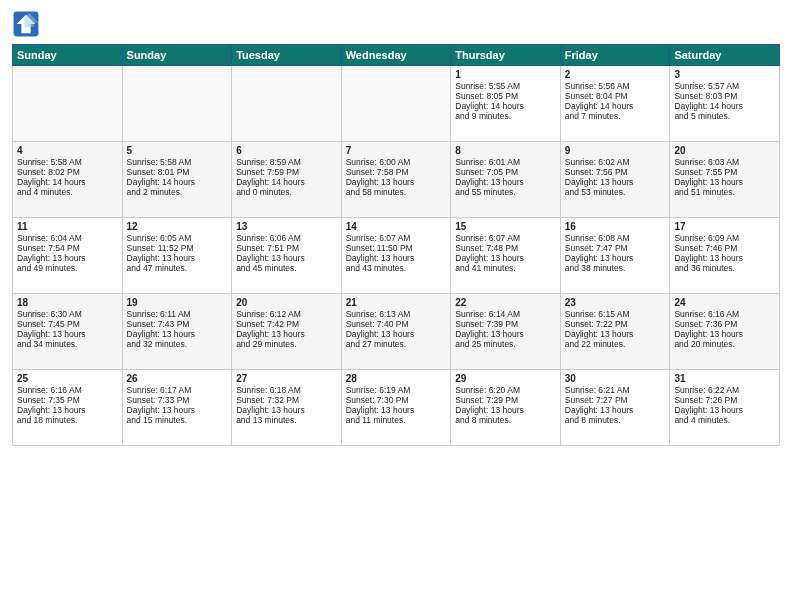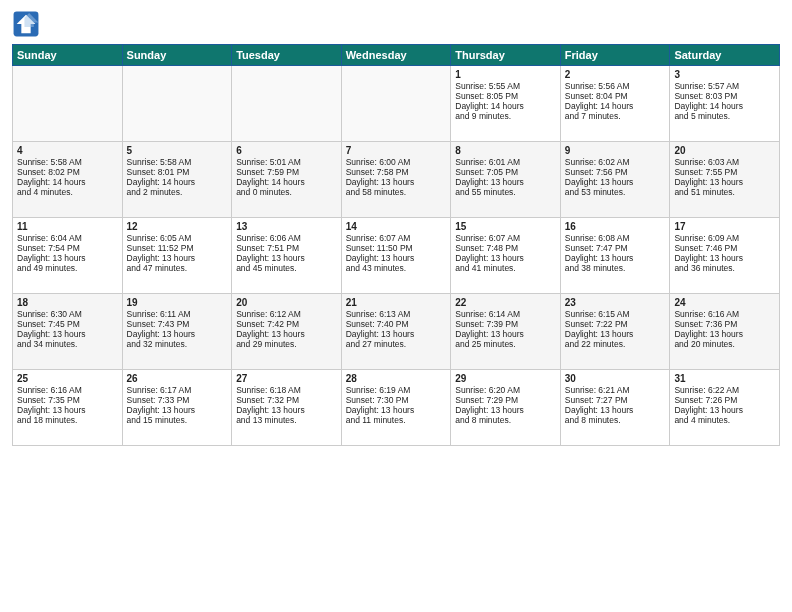--- a/index.html
+++ b/index.html
@@ -160,21 +160,21 @@
           </td>
           <td>
             <span class="day-num">5</span>
             <div>Sunrise: 5:58 AM</div>
             <div>Sunset: 8:01 PM</div>
             <div>Daylight: 14 hours</div>
             <div>and 2 minutes.</div>
           </td>
           <td>
             <span class="day-num">6</span>
-            <div>Sunrise: 5:01 AM</div>
+            <div>Sunrise: 8:59 AM</div>
             <div>Sunset: 7:59 PM</div>
             <div>Daylight: 14 hours</div>
             <div>and 0 minutes.</div>
           </td>
           <td>
             <span class="day-num">7</span>
             <div>Sunrise: 6:00 AM</div>
             <div>Sunset: 7:58 PM</div>
             <div>Daylight: 13 hours</div>
             <div>and 58 minutes.</div>

